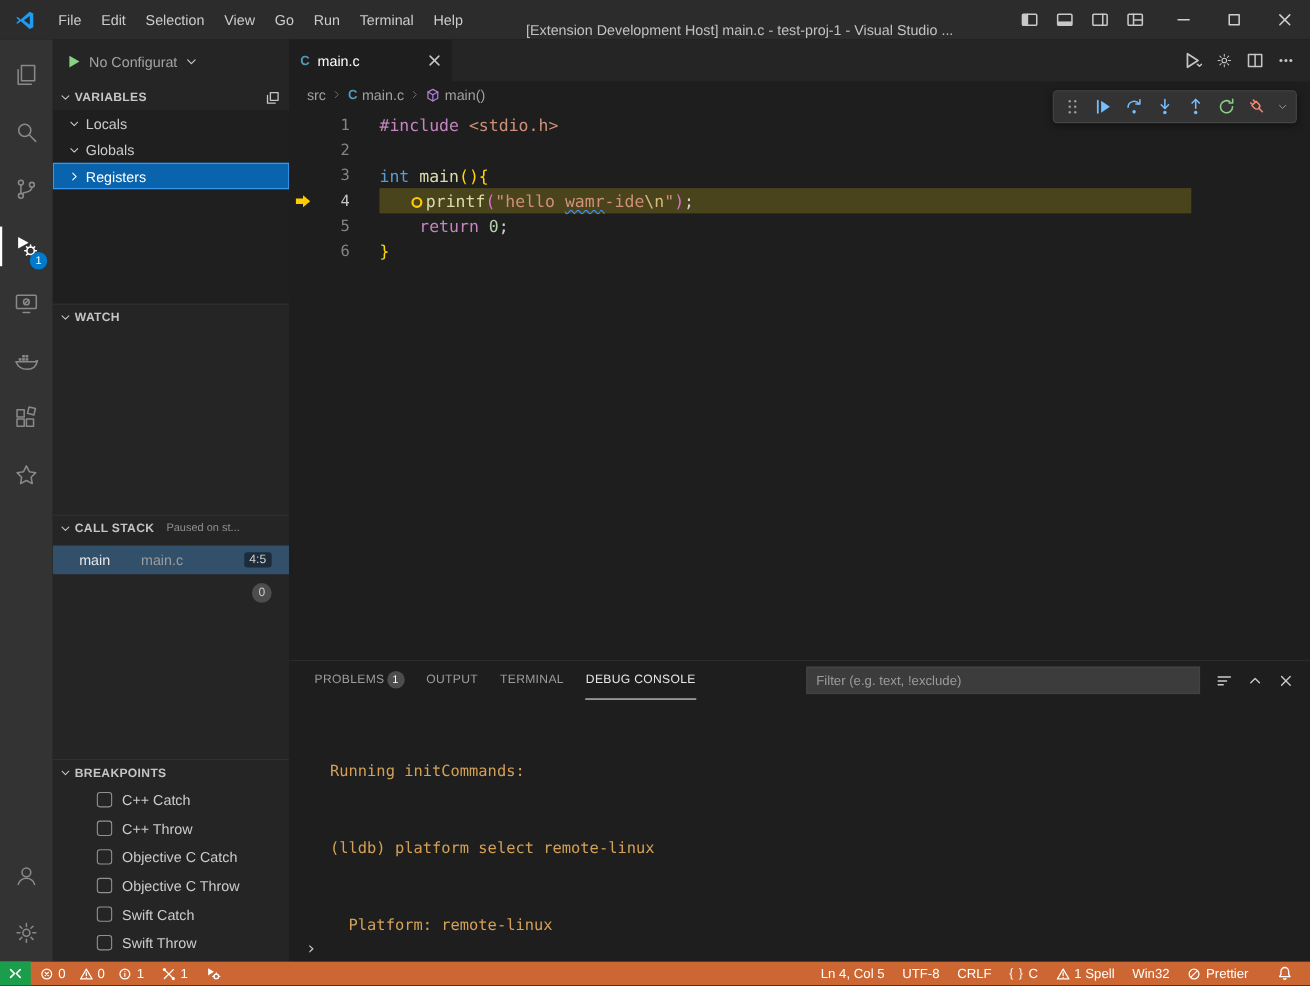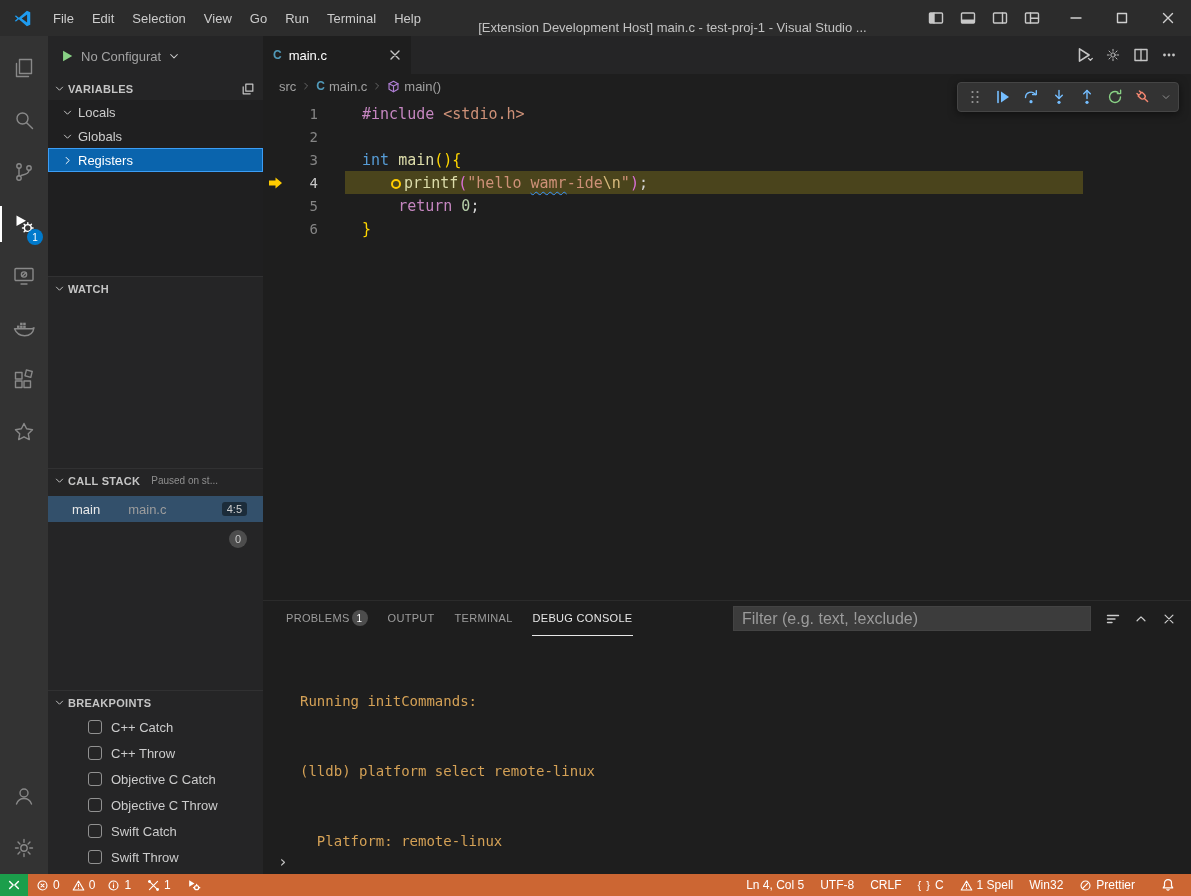--- a/index.html
+++ b/index.html
@@ -61,21 +61,21 @@
   .editor-actions { display:flex; align-items:center; gap:12px; padding-right:14px; color:#c5c5c5; }
   .c-icon { color:#519aba; font-weight:bold; font-size:12px; }
   .breadcrumbs { height:24px; display:flex; align-items:center; gap:5px; padding-left:16px; color:#a0a0a0; flex:none; }
   .crumb { display:flex; align-items:center; gap:4px; }
   .crumb-sep { color:#6e6e6e; }
 
   .code-area { flex:1; position:relative; padding-top:4px; font-family:"DejaVu Sans Mono",monospace; font-size:15px; overflow:hidden; }
   .code-line { height:23px; display:flex; align-items:center; position:relative; }
   .cl-glyph { width:26px; display:flex; justify-content:center; flex:none; }
   .cl-num { width:29px; text-align:right; color:#858585; font-size:14px; flex:none; }
-  .cl-text { margin-left:44px; white-space:pre; position:relative; z-index:1; }
+  .cl-text { margin-left:27px; white-space:pre; position:relative; z-index:1; }
   .code-line.current::before { content:""; position:absolute; left:82px; width:738px; top:0; bottom:0;
                                background:rgba(250,220,20,0.20); }
   .code-line.current .cl-num { color:#c6c6c6; }
   .t-pp{color:#c586c0} .t-kw{color:#569cd6} .t-kw2{color:#c586c0} .t-fn{color:#dcdcaa}
   .t-str{color:#ce9178} .t-esc{color:#d7ba7d} .t-num{color:#b5cea8}
   .t-b1{color:#ffd700} .t-b2{color:#da70d6} .t-pl{color:#d4d4d4}
   .t-spell{color:#ce9178; text-decoration:underline; text-decoration-style:wavy; text-decoration-color:#3794ff;
            text-decoration-thickness:1px; text-underline-offset:3px;}
   .inline-bp { display:inline-block; width:10px; height:10px; border:2px solid #ffcc00; border-radius:50%;
                vertical-align:-1px; margin:0 3px 0 2px; }
@@ -89,21 +89,21 @@
 
   
   .panel { height:274px; border-top:1px solid #2b2b2b; display:flex; flex-direction:column; flex:none; }
   .panel-header { height:35px; display:flex; align-items:center; padding:0 10px 0 22px; flex:none; }
   .ptab { margin-right:18px; height:35px; display:flex; align-items:center; gap:2px; font-size:11px; letter-spacing:.3px;
           color:#9d9d9d; border-bottom:1px solid transparent; padding:0 1px; }
   .ptab.active { color:#e7e7e7; border-bottom-color:#e7e7e7; }
   .ptab-badge { min-width:16px; height:16px; border-radius:8px; background:#4d4d4d; color:#ffffff; font-size:10px;
                 display:flex; align-items:center; justify-content:center; padding:0 4px; }
   .panel-filter { margin-left:auto; width:358px; height:25px; background:#3c3c3c; border:1px solid #434343;
-                  color:#cccccc; font-size:16px; padding:0 8px; font-family:"Liberation Sans",sans-serif; outline:none; }
+                  color:#cccccc; font-size:12px; padding:0 8px; font-family:"Liberation Sans",sans-serif; outline:none; }
   .panel-filter::placeholder { color:#9b9b9b; }
   .panel-icons { display:flex; gap:4px; margin-left:10px; color:#cccccc; }
   .panel-icons .icon { width:24px; height:24px; }
   .console { flex:1; padding:7px 0 0 37px; font-family:"DejaVu Sans Mono",monospace; font-size:14px; line-height:23.4px;
              color:#d4a156; white-space:pre; overflow:hidden; }
   .console-prompt { height:26px; display:flex; align-items:center; padding-left:15px; color:#c5c5c5;
                     font-size:16px; font-family:"DejaVu Sans Mono",monospace; flex:none; }
 
   
   .statusbar { height:22px; background:#cc6633; display:flex; align-items:center; color:#ffffff; font-size:12px; }

